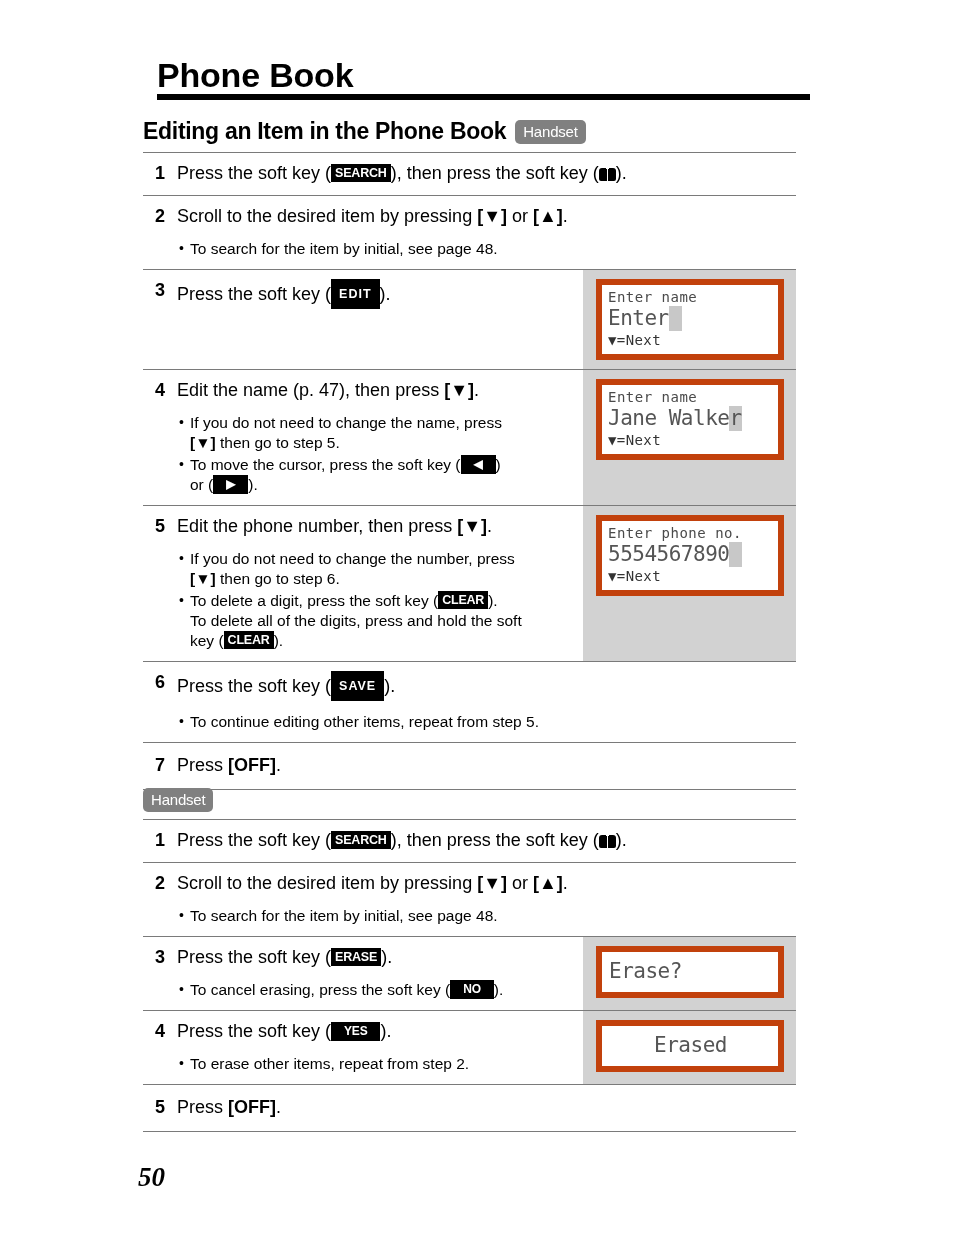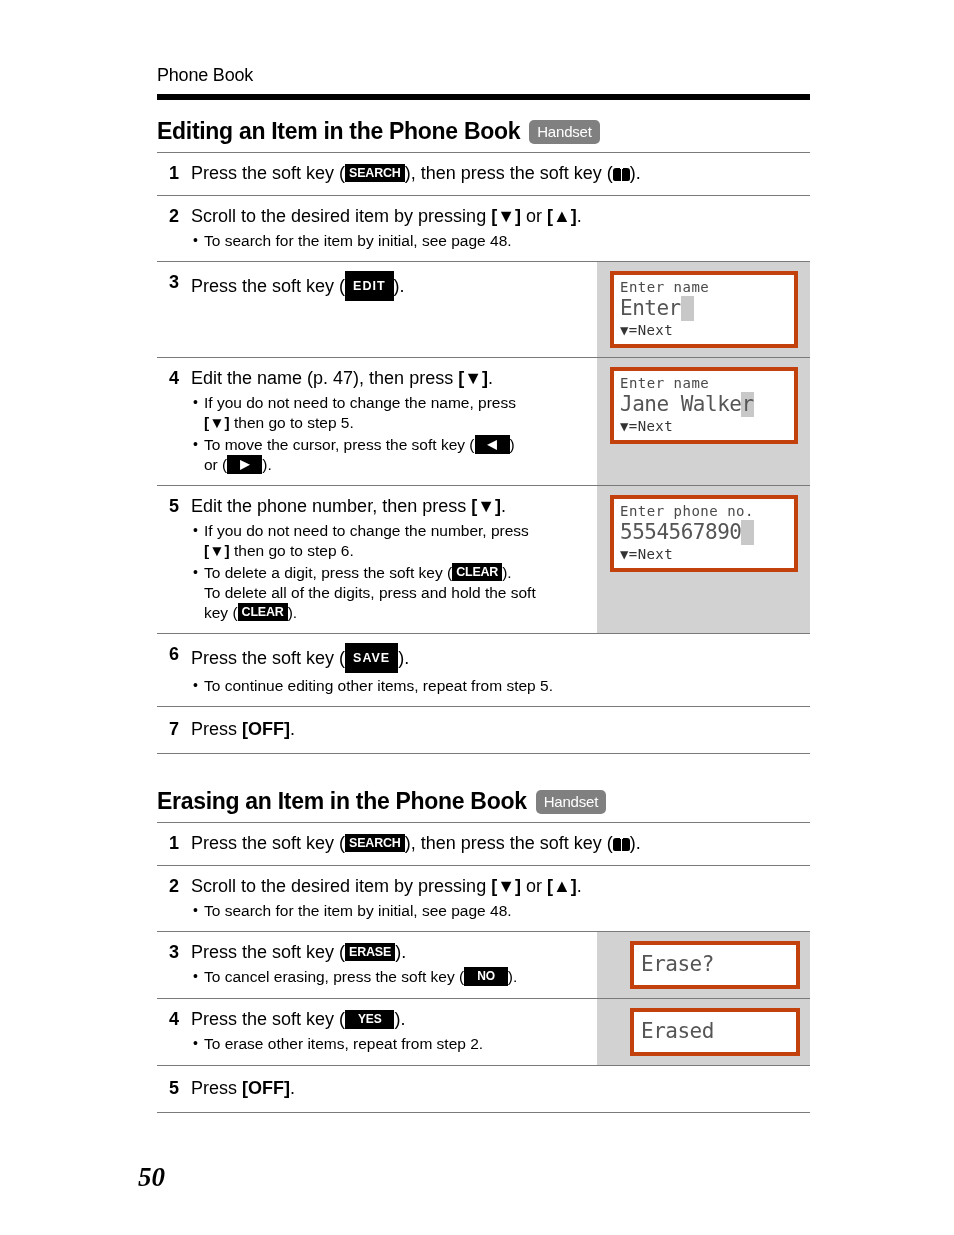--- a/index.html
+++ b/index.html
@@ -24,35 +24,35 @@
   }
 
   
   .runhead {
     position: absolute;
     left: 157px;
     top: 60px;
     width: 653px;
   }
   .runhead-title {
-    font-size: 18px;
-    font-weight: normal;
+    font-size: 34px;
+    font-weight: bold;
     letter-spacing: -0.2px;
     line-height: 30px;
   }
   .runhead-rule {
     margin-top: 4px;
     height: 6px;
     background: #000000;
   }
 
   
   .section {
     position: absolute;
-    left: 157px;
+    left: 143px;
     width: 653px;
   }
   .section-head {
     display: flex;
     align-items: center;
     gap: 9px;
     padding-bottom: 7px;
   }
   .section-title {
     font-size: 23px;
@@ -101,21 +101,21 @@
     text-align: left;
   }
   .step-text {
     flex: 1;
   }
   .step-line {
     font-size: 18px;
     line-height: 23px;
   }
   .bullets {
-    margin: 3px 0 0 0;
+    margin: 11px 0 0 0;
     padding: 0;
     list-style: none;
   }
   .bullets li {
     font-size: 15.5px;
     line-height: 20px;
     padding-left: 13px;
     position: relative;
     margin-top: 2px;
   }
@@ -133,21 +133,21 @@
     box-sizing: border-box;
     background: #d2d2d2;
     padding: 9px 10px 9px 13px;
     display: flex;
     align-items: flex-start;
   }
 
   
   .lcd {
     background: #ffffff;
-    border: 4px solid #c2410c;
+    border: 6px solid #c2410c;
     box-sizing: border-box;
     width: 188px;
     font-family: "DejaVu Sans Mono", monospace;
     padding: 4px 5px 5px 6px;
   }
   .lcd-title {
     font-size: 14px;
     line-height: 17px;
     color: #4a4a4a;
     letter-spacing: 0.5px;
@@ -175,24 +175,23 @@
     line-height: 18px;
     color: #333333;
     letter-spacing: 0.4px;
     white-space: pre;
   }
   .lcd.single {
     padding: 7px 6px 8px 7px;
     min-height: 38px;
     display: flex;
     align-items: center;
-    margin-left: 20px;
   }
   .lcd.single .lcd-entry { width: 100%; }
-  .lcd.center .lcd-entry { }
+  .lcd.center .lcd-entry { text-align: center; }
 
   
   .key {
     display: inline-block;
     background: #000000;
     color: #ffffff;
     font-family: "Liberation Sans", sans-serif;
     font-weight: bold;
     font-size: 12.5px;
     line-height: 14px;
@@ -365,21 +364,20 @@
             <div class="step-line"><span>Press </span><span class="bk">[OFF]</span><span>.</span></div>
           </div>
         </div>
       </div>
 
     </div>
   </div>
 
   <div class="section" style="top:788px;">
     <div class="section-head">
-      <div class="section-title">Erasing an Item in the Phone Book</div>
       <div class="badge">Handset</div>
     </div>
 
     <div class="steps">
 
       <div class="step">
         <div class="step-body" style="width:653px;">
           <div class="step-num">1</div>
           <div class="step-text">
             <div class="step-line"><span>Press the soft key (</span><span class="key">SEARCH</span><span>), then press the soft key (</span><span class="bookicon"><i></i></span><span>).</span></div>

